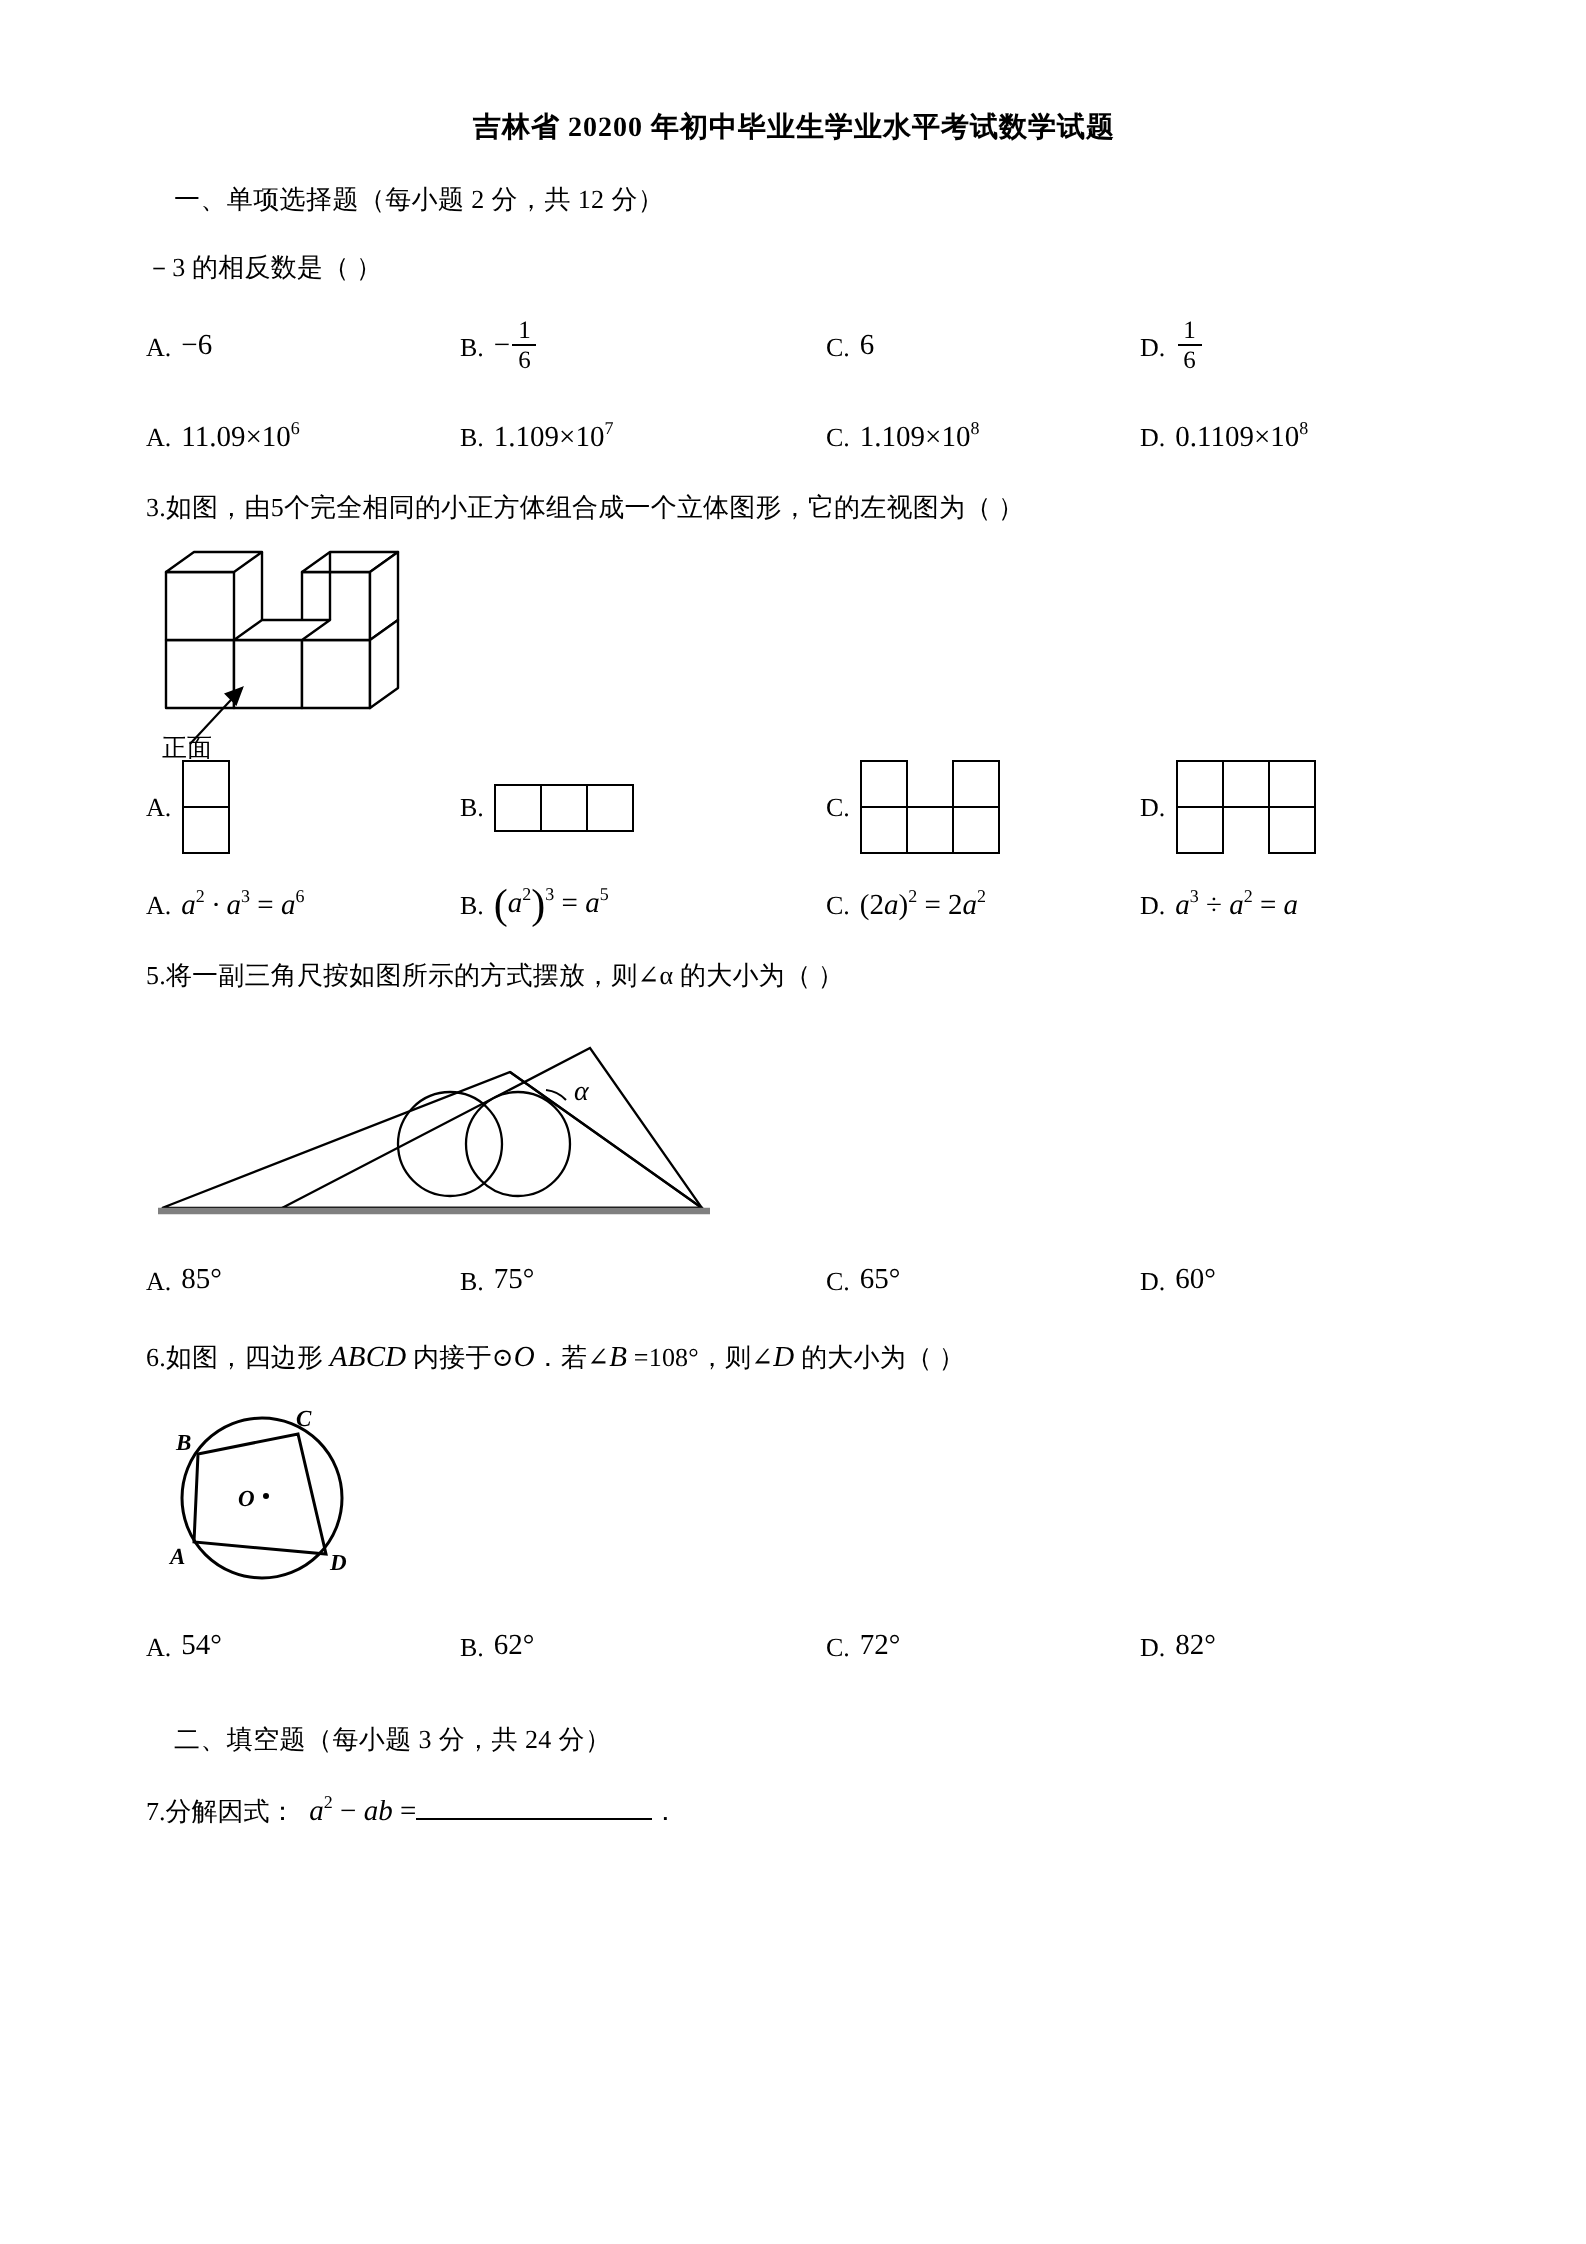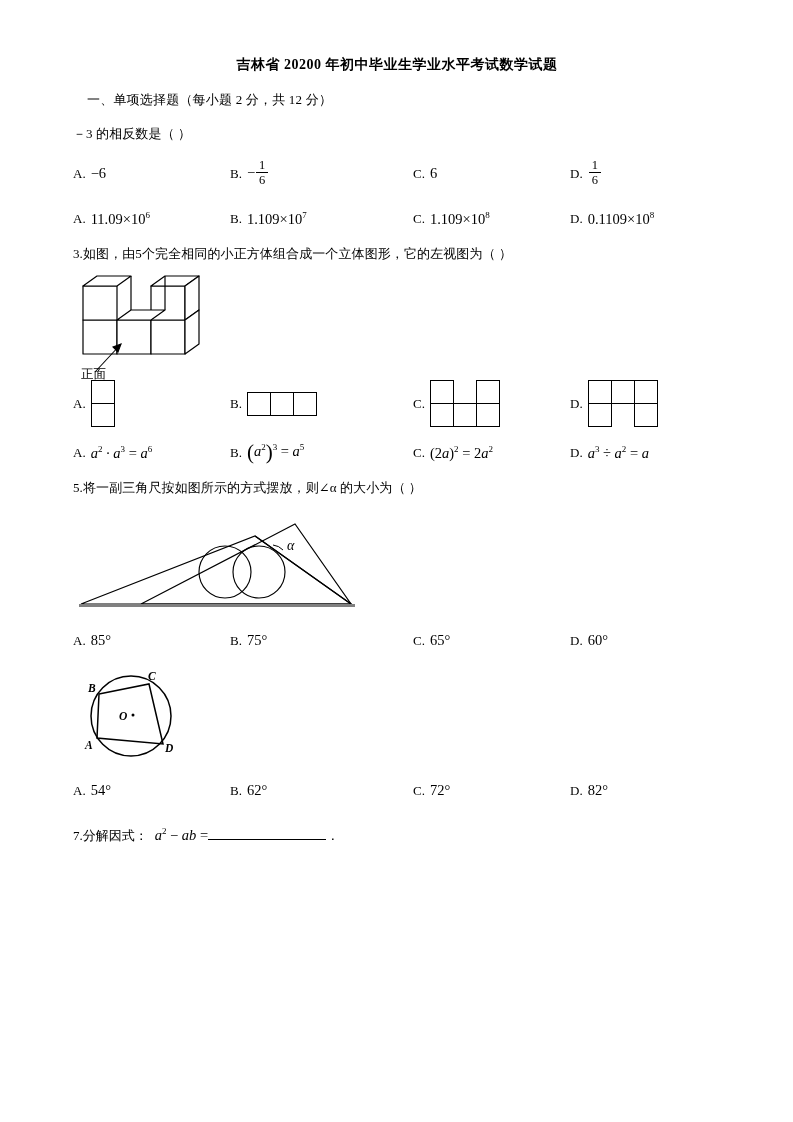--- a/index.html
+++ b/index.html
@@ -344,20 +344,23 @@
         <span class="math mathup">65°</span>
       </div>
       <div class="opt c4">
         <span class="lbl">D.</span>
         <span class="math mathup">60°</span>
       </div>
     </div>
   </div>
 
   <div class="q-block" style="margin-top:8px;">
+    <div class="q-stem">
+      <span>6.如图，四边形 </span><span class="math">ABCD</span><span> 内接于⊙</span><span class="math">O</span><span>．若∠</span><span class="math">B</span><span> =108°，则∠</span><span class="math">D</span><span> 的大小为（        ）</span>
+    </div>
     <div class="fig fig-circ">
       <svg width="200" height="100" viewBox="0 0 200 100">
         <g fill="none" stroke="#000000" stroke-width="1.5">
           <circle cx="58" cy="50" r="40"></circle>
           <polygon points="26,28 76,18 90,78 24,72" stroke-width="1.5"></polygon>
         </g>
         <g font-family="Liberation Serif, serif" font-style="italic" font-size="11.5" fill="#000" font-weight="bold">
           <text x="15" y="26">B</text>
           <text x="75" y="14">C</text>
           <text x="12" y="83">A</text>
@@ -380,20 +383,21 @@
         <span class="lbl">C.</span>
         <span class="math mathup">72°</span>
       </div>
       <div class="opt c4">
         <span class="lbl">D.</span>
         <span class="math mathup">82°</span>
       </div>
     </div>
   </div>
 
+  <div class="section-title sec2">二、填空题（每小题 3 分，共 24 分）</div>
 
   <div class="fill-q">
     <span>7.分解因式：</span>
     <span class="math">&nbsp;a<sup class="expn">2</sup> <span class="mathup">−</span> ab <span class="mathup">=</span></span><span class="blank-line bl-long"></span><span>．</span>
   </div>
 
 
 </div>
 </div>
 

